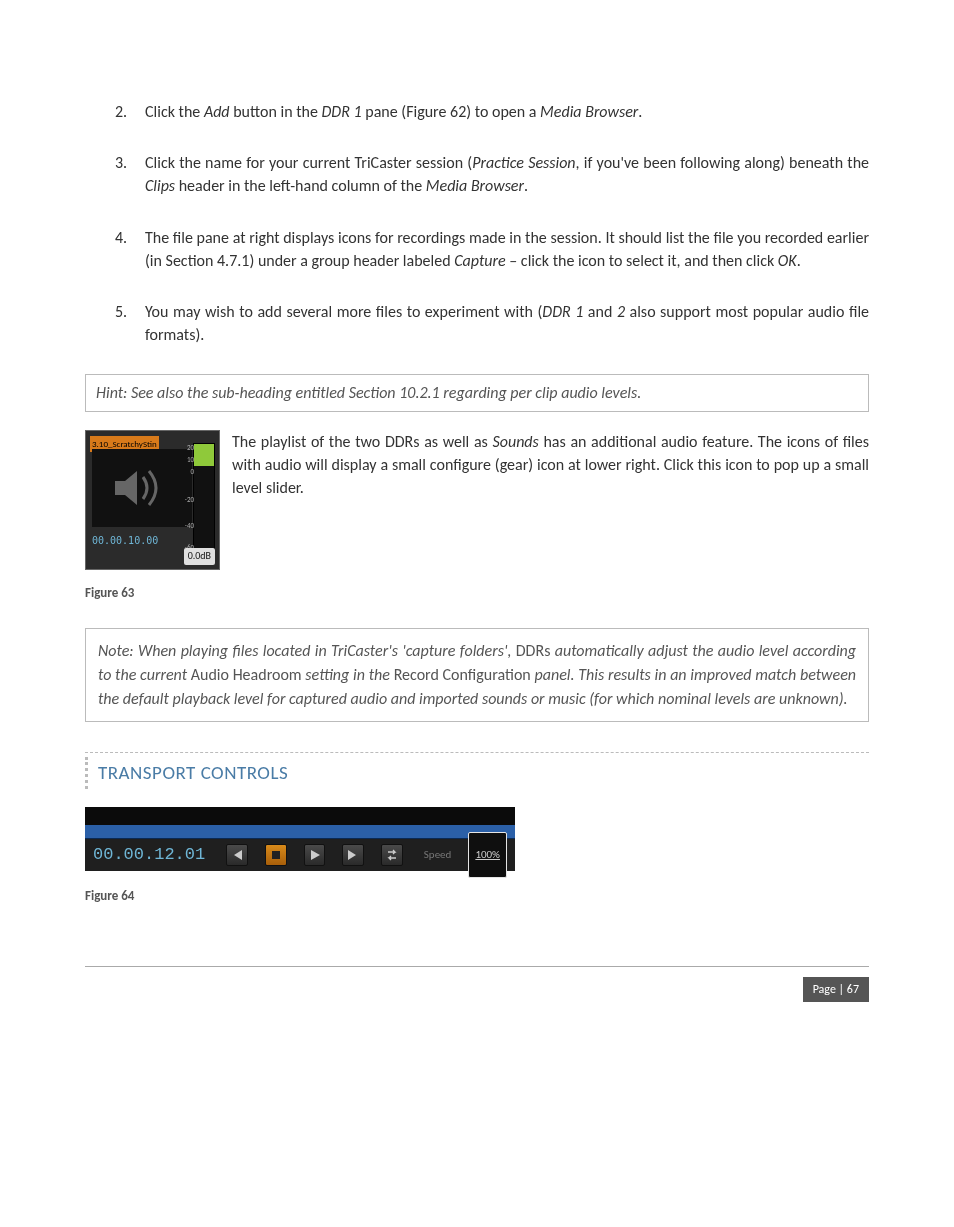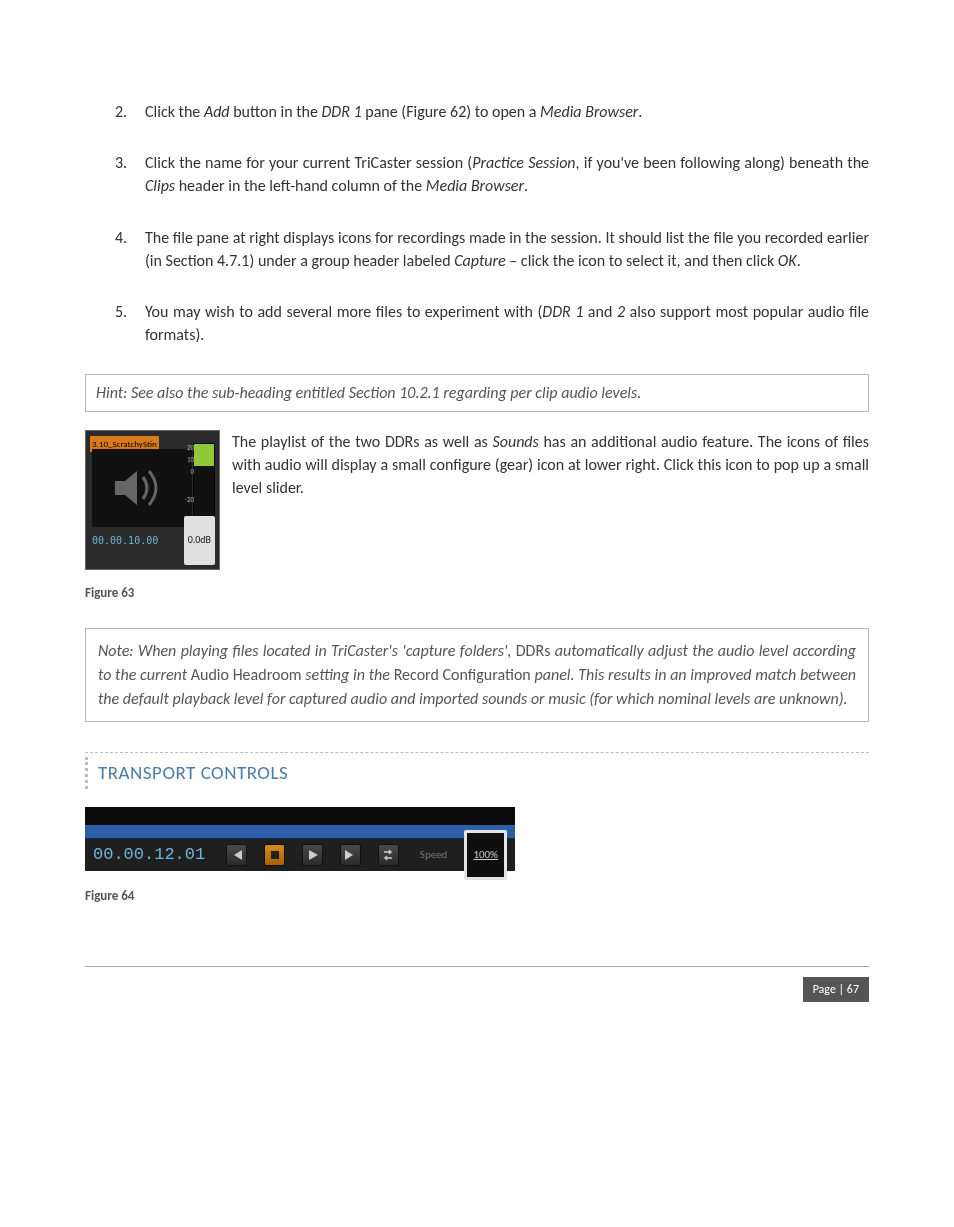--- a/index.html
+++ b/index.html
@@ -79,21 +79,21 @@
     position:absolute; right:20px;
     font-size:7px; color:#aaa; line-height:1;
   }
   .fig63-img .tc {
     position:absolute; bottom:20px; left:6px;
     color:#6fb6d6; font-size:10px; font-family:monospace;
   }
   .fig63-img .db {
     position:absolute; bottom:4px; right:4px;
     background:#e0e0e0; color:#111;
-    font-size:10px; padding:17px 4px;
+    font-size:10px; padding:1px 4px;
     border-radius:2px;
   }
   .fig63-text { text-align:justify; }
   .figcap { font-size:13px; color:#555; font-weight:bold; margin-bottom:26px; }
   .note-box {
     border:1px solid #bbb;
     padding:10px 12px;
     color:#555;
     font-style:italic;
     text-align:justify;
@@ -135,21 +135,21 @@
     background:linear-gradient(#4a4a4a,#2a2a2a);
     border:1px solid #111;
     display:flex; align-items:center; justify-content:center;
     border-radius:2px;
   }
   .tbtn.stop { background:linear-gradient(#d88a1a,#a85f0a); }
   .transport .sp-label { color:#777; font-size:11px; margin-left:4px; }
   .transport .sp-val {
     color:#ccc; font-size:11px;
     background:#0f0f0f; padding:14px 6px;
-    border:3px solid #e5e5e5; border-radius:2px;
+    border:1px solid #e5e5e5; border-radius:2px;
     text-decoration:underline;
   }
   .footer-area { margin-top:60px; }
   .foot-rule { border-top:1px solid #aaa; margin-bottom:10px; }
   .pgbox {
     float:right;
     background:#555; color:#fff;
     padding:4px 10px;
     font-size:12px;
   }

